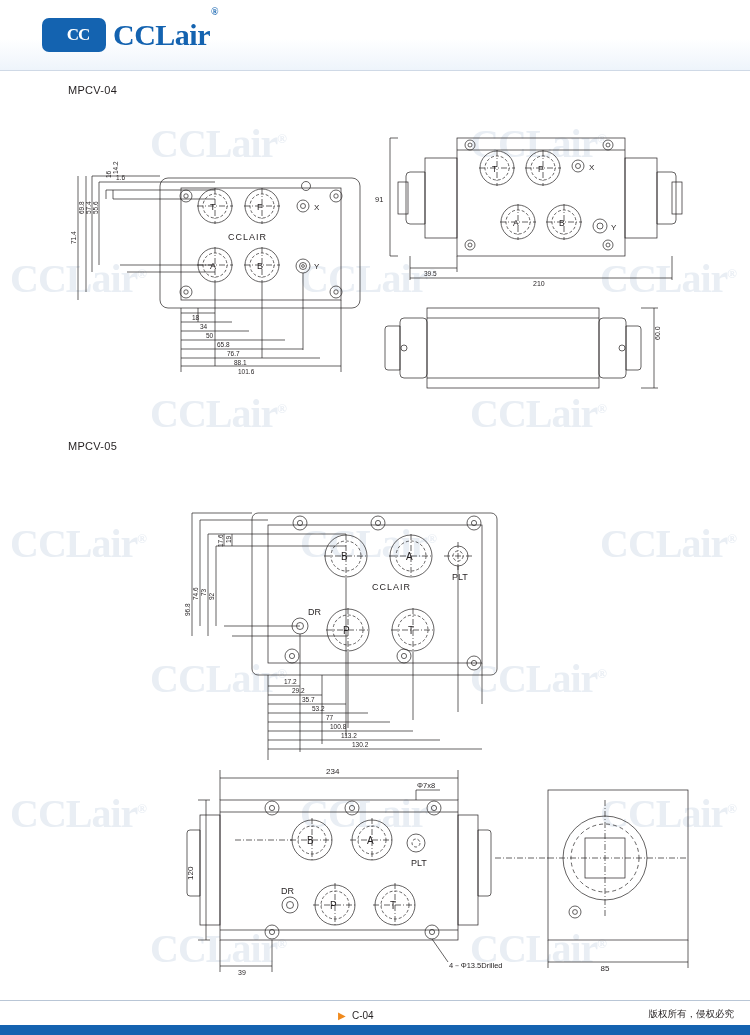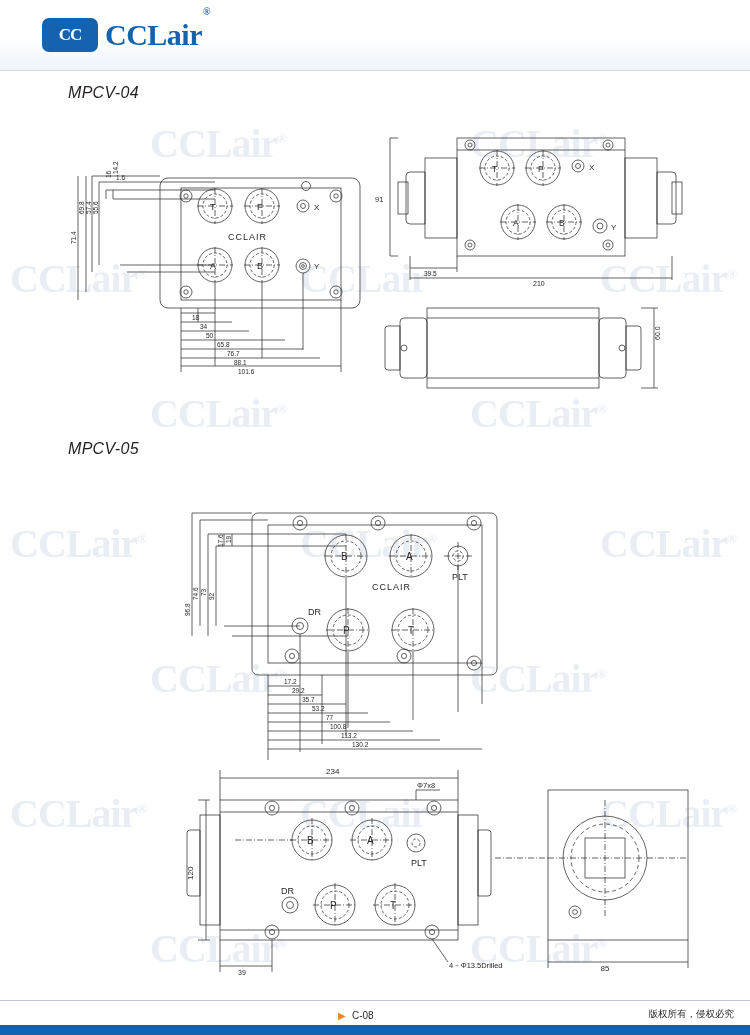--- a/index.html
+++ b/index.html
@@ -23,37 +23,37 @@
     position:absolute;left:42px;top:18px;
     display:flex;align-items:center;
   }
   .logo-badge{
     width:56px;height:34px;border-radius:7px;
     background:#1463b0;
     display:flex;align-items:center;justify-content:center;
     color:#fff;font-weight:bold;font-size:17px;
     letter-spacing:-1px;
     font-family:"Liberation Serif", serif;
+    padding-left:8px;
   }
   .logo-text{
     margin-left:7px;
     font-size:30px;font-weight:bold;color:#1463b0;
     font-family:"Liberation Serif", serif;
     letter-spacing:-0.5px;
   }
   .logo-reg{
     font-size:10px;color:#1463b0;vertical-align:top;
     position:relative;top:-12px;left:1px;
   }
 
   
   .model-title{
-    position:absolute;font-size:16px;color:#231f20;
+    position:absolute;font-size:11px;color:#231f20;
     letter-spacing:.3px;
-    font-style:italic;
   }
   #title1{left:68px;top:84px;}
   #title2{left:68px;top:440px;}
 
   
   .wm{
     position:absolute;
     font-family:"Liberation Serif", serif;
     font-weight:bold;
     color:#e9eef4;
@@ -494,18 +494,18 @@
     <text x="326" y="774" font-size="8">234</text>
     <text x="238" y="975" font-size="7">39</text>
     <text x="417" y="788" font-size="7.5">Φ7x8</text>
     <text x="449" y="968" font-size="7.5">4－Φ13.5Drilled</text>
 
     <text x="605" y="971" font-size="8" text-anchor="middle">85</text>
   </svg>
 
   <div class="footer">
     <div class="page-arrow">▶</div>
-    <div class="page-num">C-08</div>
+    <div class="page-num">C-04</div>
     <div class="copyright">版权所有，侵权必究</div>
     <div class="footer-bar"></div>
   </div>
 
 </div>
 
 </body></html>

